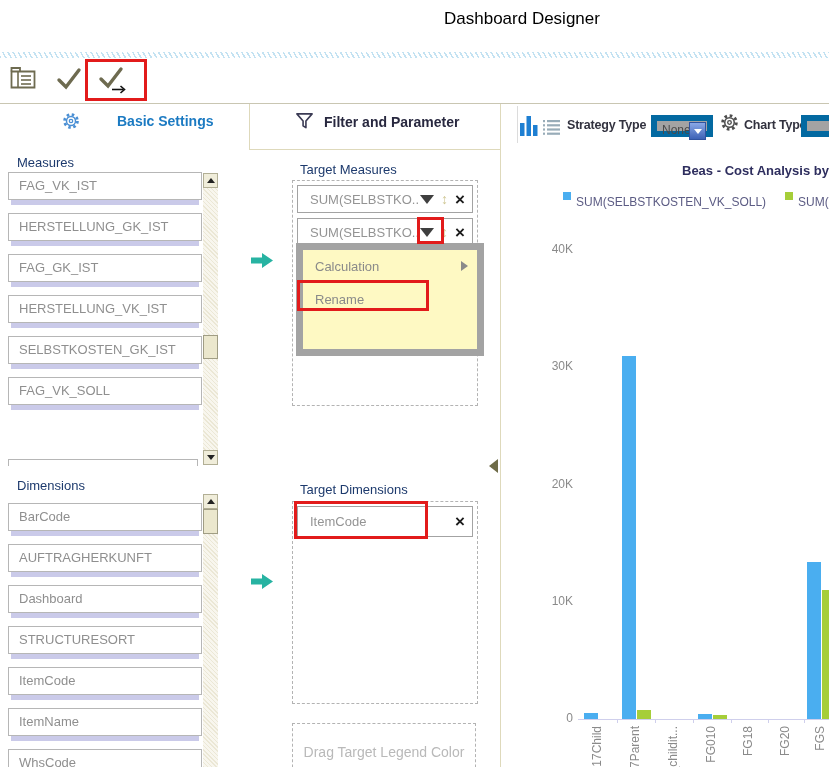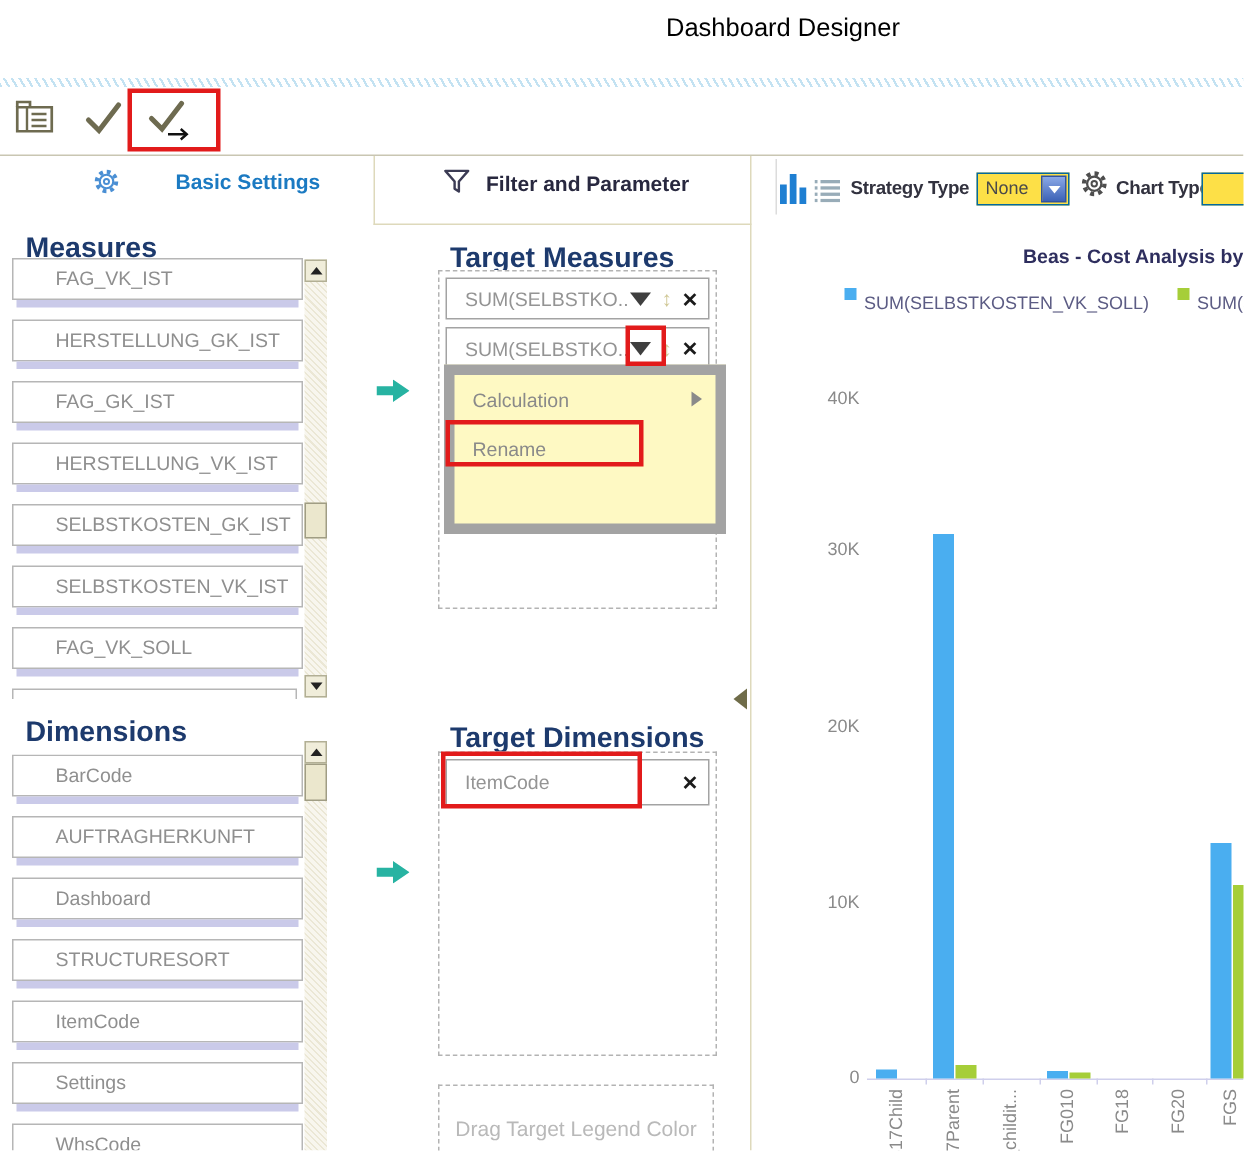--- a/index.html
+++ b/index.html
@@ -20,29 +20,29 @@
   #tab-filter-box{left:249px;top:104px;width:251px;height:45px;
       border-left:1px solid #ded9bb;border-bottom:1px solid #ded9bb;}
   #tab-filter{left:295px;top:112px;}
   .tab-label-blue{font-size:14px;font-weight:bold;color:#1b7ac2;}
   .tab-label-navy{font-size:14px;font-weight:bold;color:#28283f;}
   #v-divider{left:500px;top:104px;width:1px;height:663px;background:#ded9bb;}
   #collapse-arrow{left:489px;top:459px;width:0;height:0;
       border-right:9px solid #6f6c49;border-top:7px solid transparent;border-bottom:7px solid transparent;}
 
   
-  .section-label{position:absolute;font-size:19px;font-weight:bold;color:#1d3a6d;}
+  .section-label{position:absolute;font-size:13px;font-weight:normal;color:#1d3a6d;}
 
   
   .list-viewport{position:absolute;left:8px;width:194px;overflow:hidden;}
   #measures-list{top:172px;height:294px;}
   #dimensions-list{top:503px;height:264px;}
   .fld-item{margin-bottom:8px;}
   .fld-box{height:26px;border:1px solid #b6b6b6;background:#fff;color:#8f8f8f;font-size:13px;
-      line-height:26px;padding-left:28px;white-space:nowrap;overflow:hidden;}
+      line-height:26px;padding-left:10px;white-space:nowrap;overflow:hidden;}
   .fld-strip{height:5px;background:#cacae9;margin:0 3px;}
   .fld-partial{position:absolute;top:287px;left:0;width:188px;height:20px;border:1px solid #b6b6b6;background:#fff;}
 
   
   .scrollbar{position:absolute;width:15px;
       background:repeating-linear-gradient(45deg,#ebe7d5 0 1px,#f8f6ee 1px 3px);}
   #sb-measures{left:203px;top:173px;height:292px;}
   #sb-dimensions{left:203px;top:494px;height:273px;}
   .sb-btn{position:absolute;left:0;width:15px;height:15px;background:#f0edda;
       border:1px solid #b2af95;box-sizing:border-box;}
@@ -86,21 +86,21 @@
   #ann-rename{left:297px;top:280px;width:126px;height:25px;}
   #ann-itemcode{left:294px;top:501px;width:128px;height:32px;}
 
   
   #ct-leftborder{left:517px;top:106px;width:1px;height:37px;background:#dcdcdc;}
   #ct-baricon{left:520px;top:115px;}
   #ct-listicon{left:543px;top:119px;}
   .ct-label{position:absolute;font-size:12.5px;font-weight:bold;color:#32323f;letter-spacing:-0.2px;}
   #ct-strategy-label{left:567px;top:118px;}
   #ct-charttype-label{left:744px;top:118px;}
-  .dropdown{position:absolute;height:22px;border:1px solid #0369a1;background:#fde047;box-sizing:border-box;}
+  .dropdown{position:absolute;height:22px;border:6px solid #0369a1;background:#a3a3a3;box-sizing:border-box;}
   #ct-dd1{left:651px;top:115px;width:62px;}
   #ct-dd2{left:801px;top:115px;width:40px;}
   .dd-value{position:absolute;left:5px;top:2px;font-size:12px;color:#4a4a4a;}
   .dd-btn{position:absolute;right:1px;top:1px;width:17px;height:18px;
       background:linear-gradient(180deg,#8aa8e6,#3d62b6);border:1px solid #31539f;box-sizing:border-box;cursor:pointer;}
   .dd-tri{position:absolute;left:4px;top:6px;width:0;height:0;
       border-left:4px solid transparent;border-right:4px solid transparent;border-top:5px solid #fff;}
   #ct-gear{left:720px;top:113px;}
 
   
@@ -180,24 +180,20 @@
     </div>
     <div class="fld-item">
       <div class="fld-box">HERSTELLUNG_VK_IST</div>
       <div class="fld-strip"></div>
     </div>
     <div class="fld-item">
       <div class="fld-box">SELBSTKOSTEN_GK_IST</div>
       <div class="fld-strip"></div>
     </div>
     <div class="fld-item">
-      <div class="fld-box">SELBSTKOSTEN_VK_IST</div>
-      <div class="fld-strip"></div>
-    </div>
-    <div class="fld-item">
       <div class="fld-box">FAG_VK_SOLL</div>
       <div class="fld-strip"></div>
     </div>
     <div class="fld-partial"></div>
   </div>
 <div class="scrollbar" id="sb-measures">
   <div class="sb-btn sb-up">
       <div class="tri-up"></div>
     </div>
   <div class="sb-thumb"></div>
@@ -222,21 +218,21 @@
     </div>
     <div class="fld-item">
       <div class="fld-box">STRUCTURESORT</div>
       <div class="fld-strip"></div>
     </div>
     <div class="fld-item">
       <div class="fld-box">ItemCode</div>
       <div class="fld-strip"></div>
     </div>
     <div class="fld-item">
-      <div class="fld-box">Settings</div>
+      <div class="fld-box">ItemName</div>
       <div class="fld-strip"></div>
     </div>
     <div class="fld-item">
       <div class="fld-box">WhsCode</div>
     </div>
   </div>
 <div class="scrollbar" id="sb-dimensions">
   <div class="sb-btn sb-up">
       <div class="tri-up"></div>
     </div>
@@ -325,21 +321,21 @@
 <div class="abs" id="x-axis"></div>
 <div id="chart-layer">
     <div class="abs leg-sq" style="left: 563px; background: rgb(74, 174, 240);"></div>
     <div class="abs leg-txt" style="left: 576px;">SUM(SELBSTKOSTEN_VK_SOLL)</div>
     <div class="abs leg-sq" style="left: 785px; background: rgb(166, 206, 57);"></div>
     <div class="abs leg-txt" style="left: 798px;">SUM(SE</div>
     <div class="ytick" style="top: 711px;">0</div>
     <div class="ytick" style="top: 594px;">10K</div>
     <div class="ytick" style="top: 477px;">20K</div>
     <div class="ytick" style="top: 359px;">30K</div>
-    <div class="ytick" style="top: 258px;">40K</div>
+    <div class="ytick" style="top: 242px;">40K</div>
     <div class="xtick" style="left: 617px;"></div>
     <div class="xtick" style="left: 655px;"></div>
     <div class="xtick" style="left: 693px;"></div>
     <div class="xtick" style="left: 731px;"></div>
     <div class="xtick" style="left: 768px;"></div>
     <div class="xtick" style="left: 804px;"></div>
     <div class="bar" style="left: 584px; top: 713px; height: 6px; background: rgb(74, 174, 240);"></div>
     <div class="bar" style="left: 622px; top: 356px; height: 363px; background: rgb(74, 174, 240);"></div>
     <div class="bar" style="left: 698px; top: 714px; height: 5px; background: rgb(74, 174, 240);"></div>
     <div class="bar" style="left: 807px; top: 562px; height: 157px; background: rgb(74, 174, 240);"></div>

